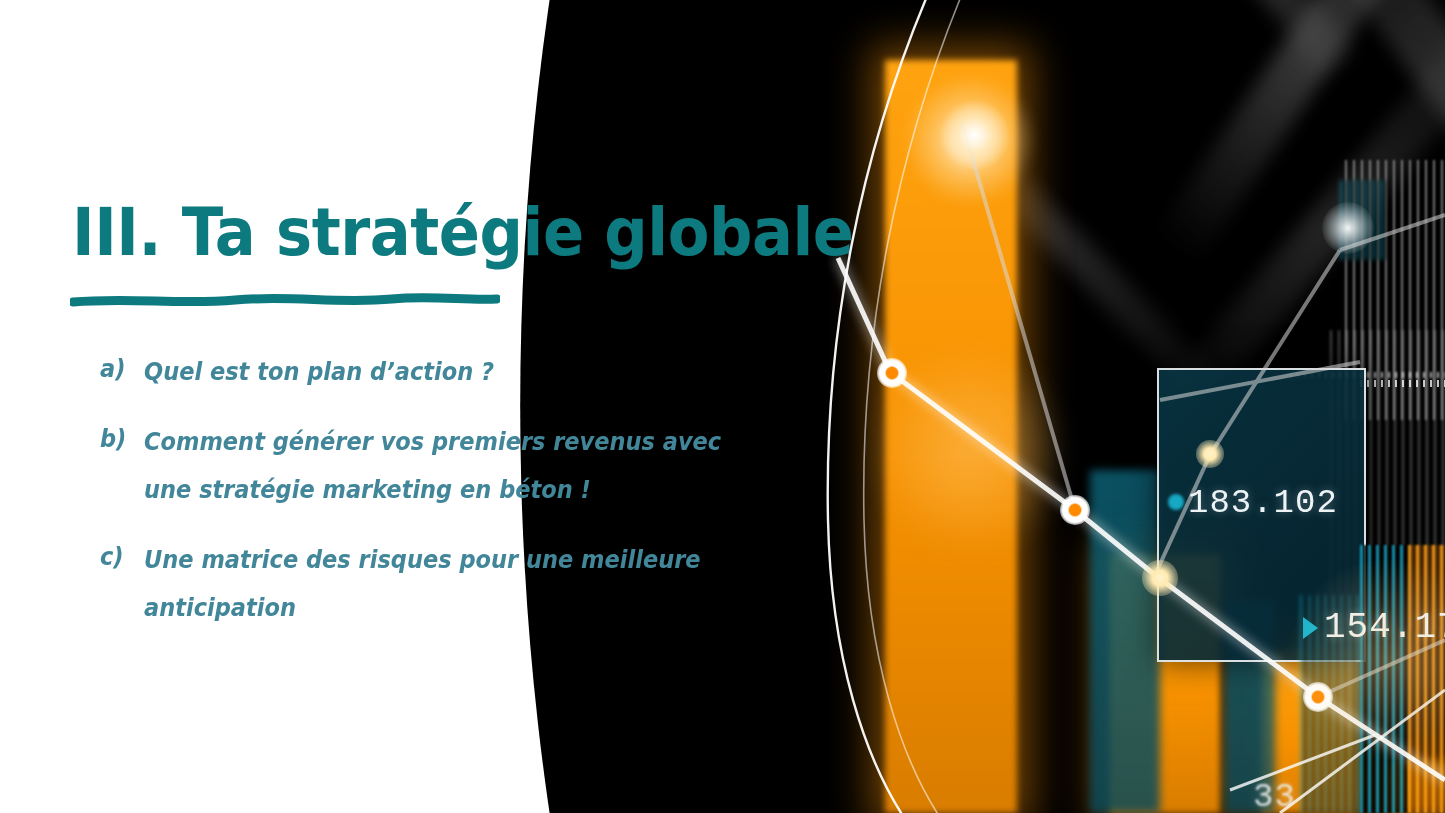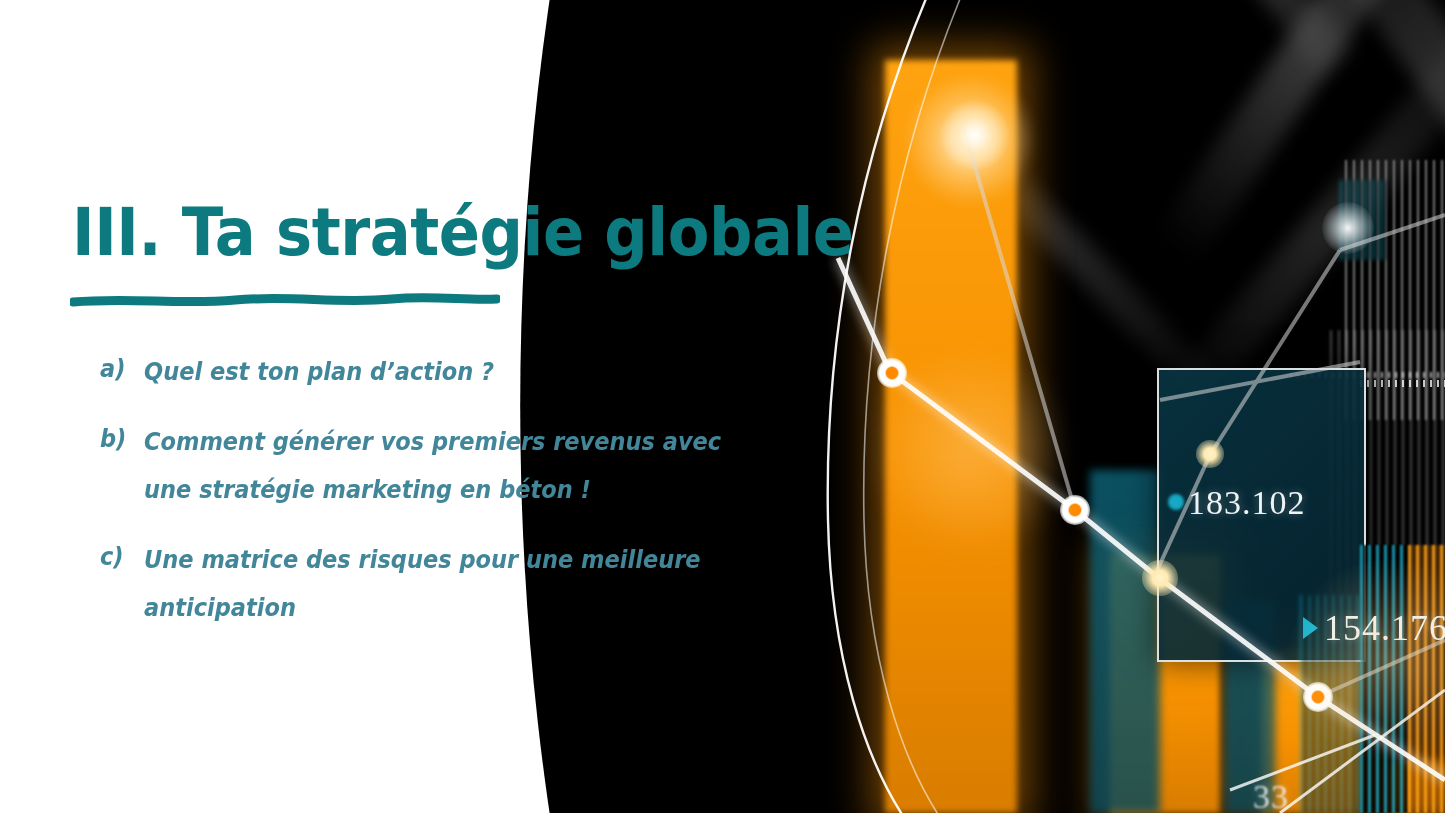--- a/index.html
+++ b/index.html
@@ -152,21 +152,21 @@
   
   #glass-panel{
     position:absolute;
     background:linear-gradient(135deg,rgba(8,52,66,.92) 0%,rgba(5,36,48,.92) 100%);
     border:2px solid rgba(255,255,255,.85);
     box-shadow:0 0 30px rgba(0,0,0,.6);
   }
 
   .datum{
     position:absolute;
-    font-family:Liberation Serif, serif;
+    font-family:Liberation Mono, monospace;
     font-weight:400;
     color:#eef4f6;
     letter-spacing:1px;
     text-shadow:0 0 8px rgba(255,255,255,.35);
     white-space:nowrap;
   }
   .marker-dot{
     position:absolute;
     border-radius:50%;
     background:#17a8c4;

